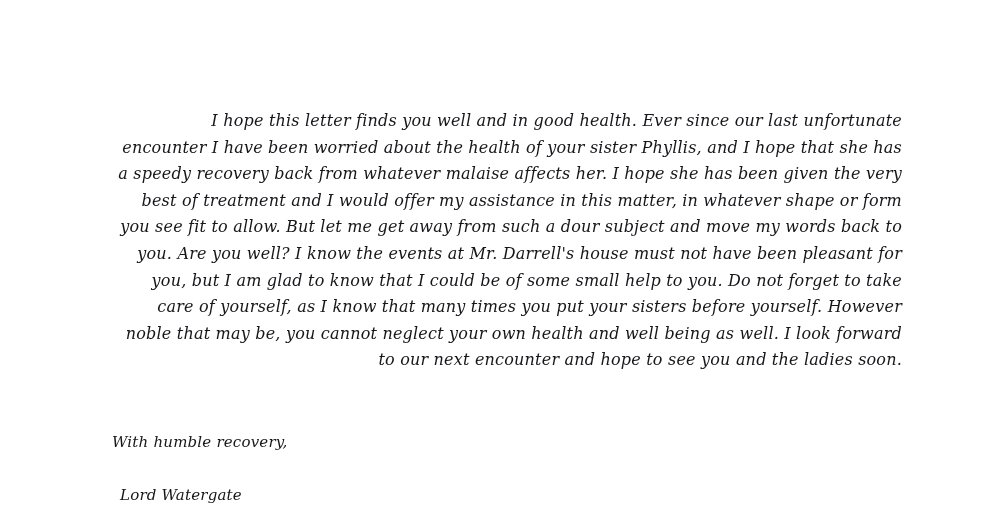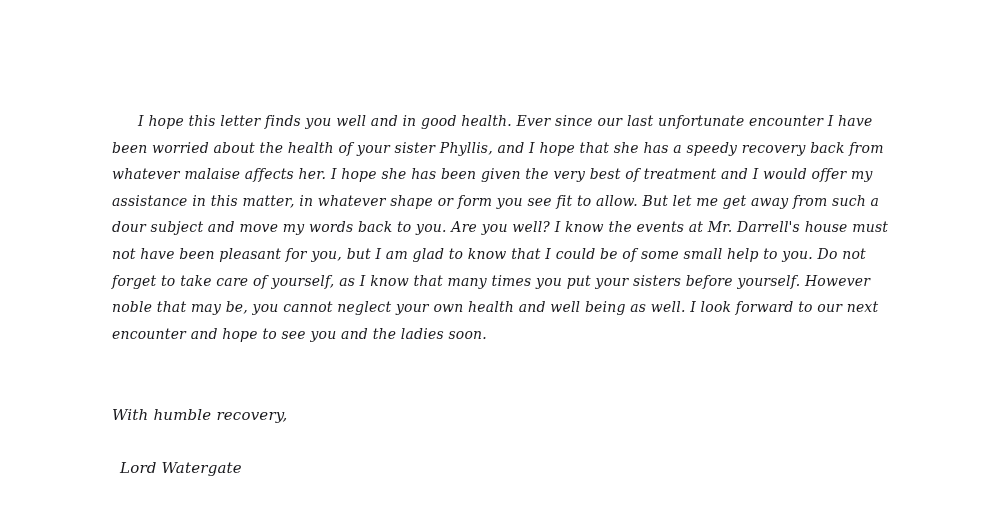--- a/index.html
+++ b/index.html
@@ -32,24 +32,24 @@
     color: #17171b;
     letter-spacing: 0.2px;
   }
   .salutation {
     font-size: 16.5px;
     line-height: 1.4;
     margin: 0 0 22px 0;
     white-space: pre;
   }
   .body-text {
-    font-size: 14px;
+    font-size: 16px;
     line-height: 26.6px;
     margin: 0;
-    text-align: left;
+    text-align: right;
     text-indent: 26px;
   }
   .closing-block {
     margin-top: 58px;
   }
   .closing {
     font-size: 15px;
     line-height: 1.4;
     margin: 0 0 32px 0;
     white-space: pre;

